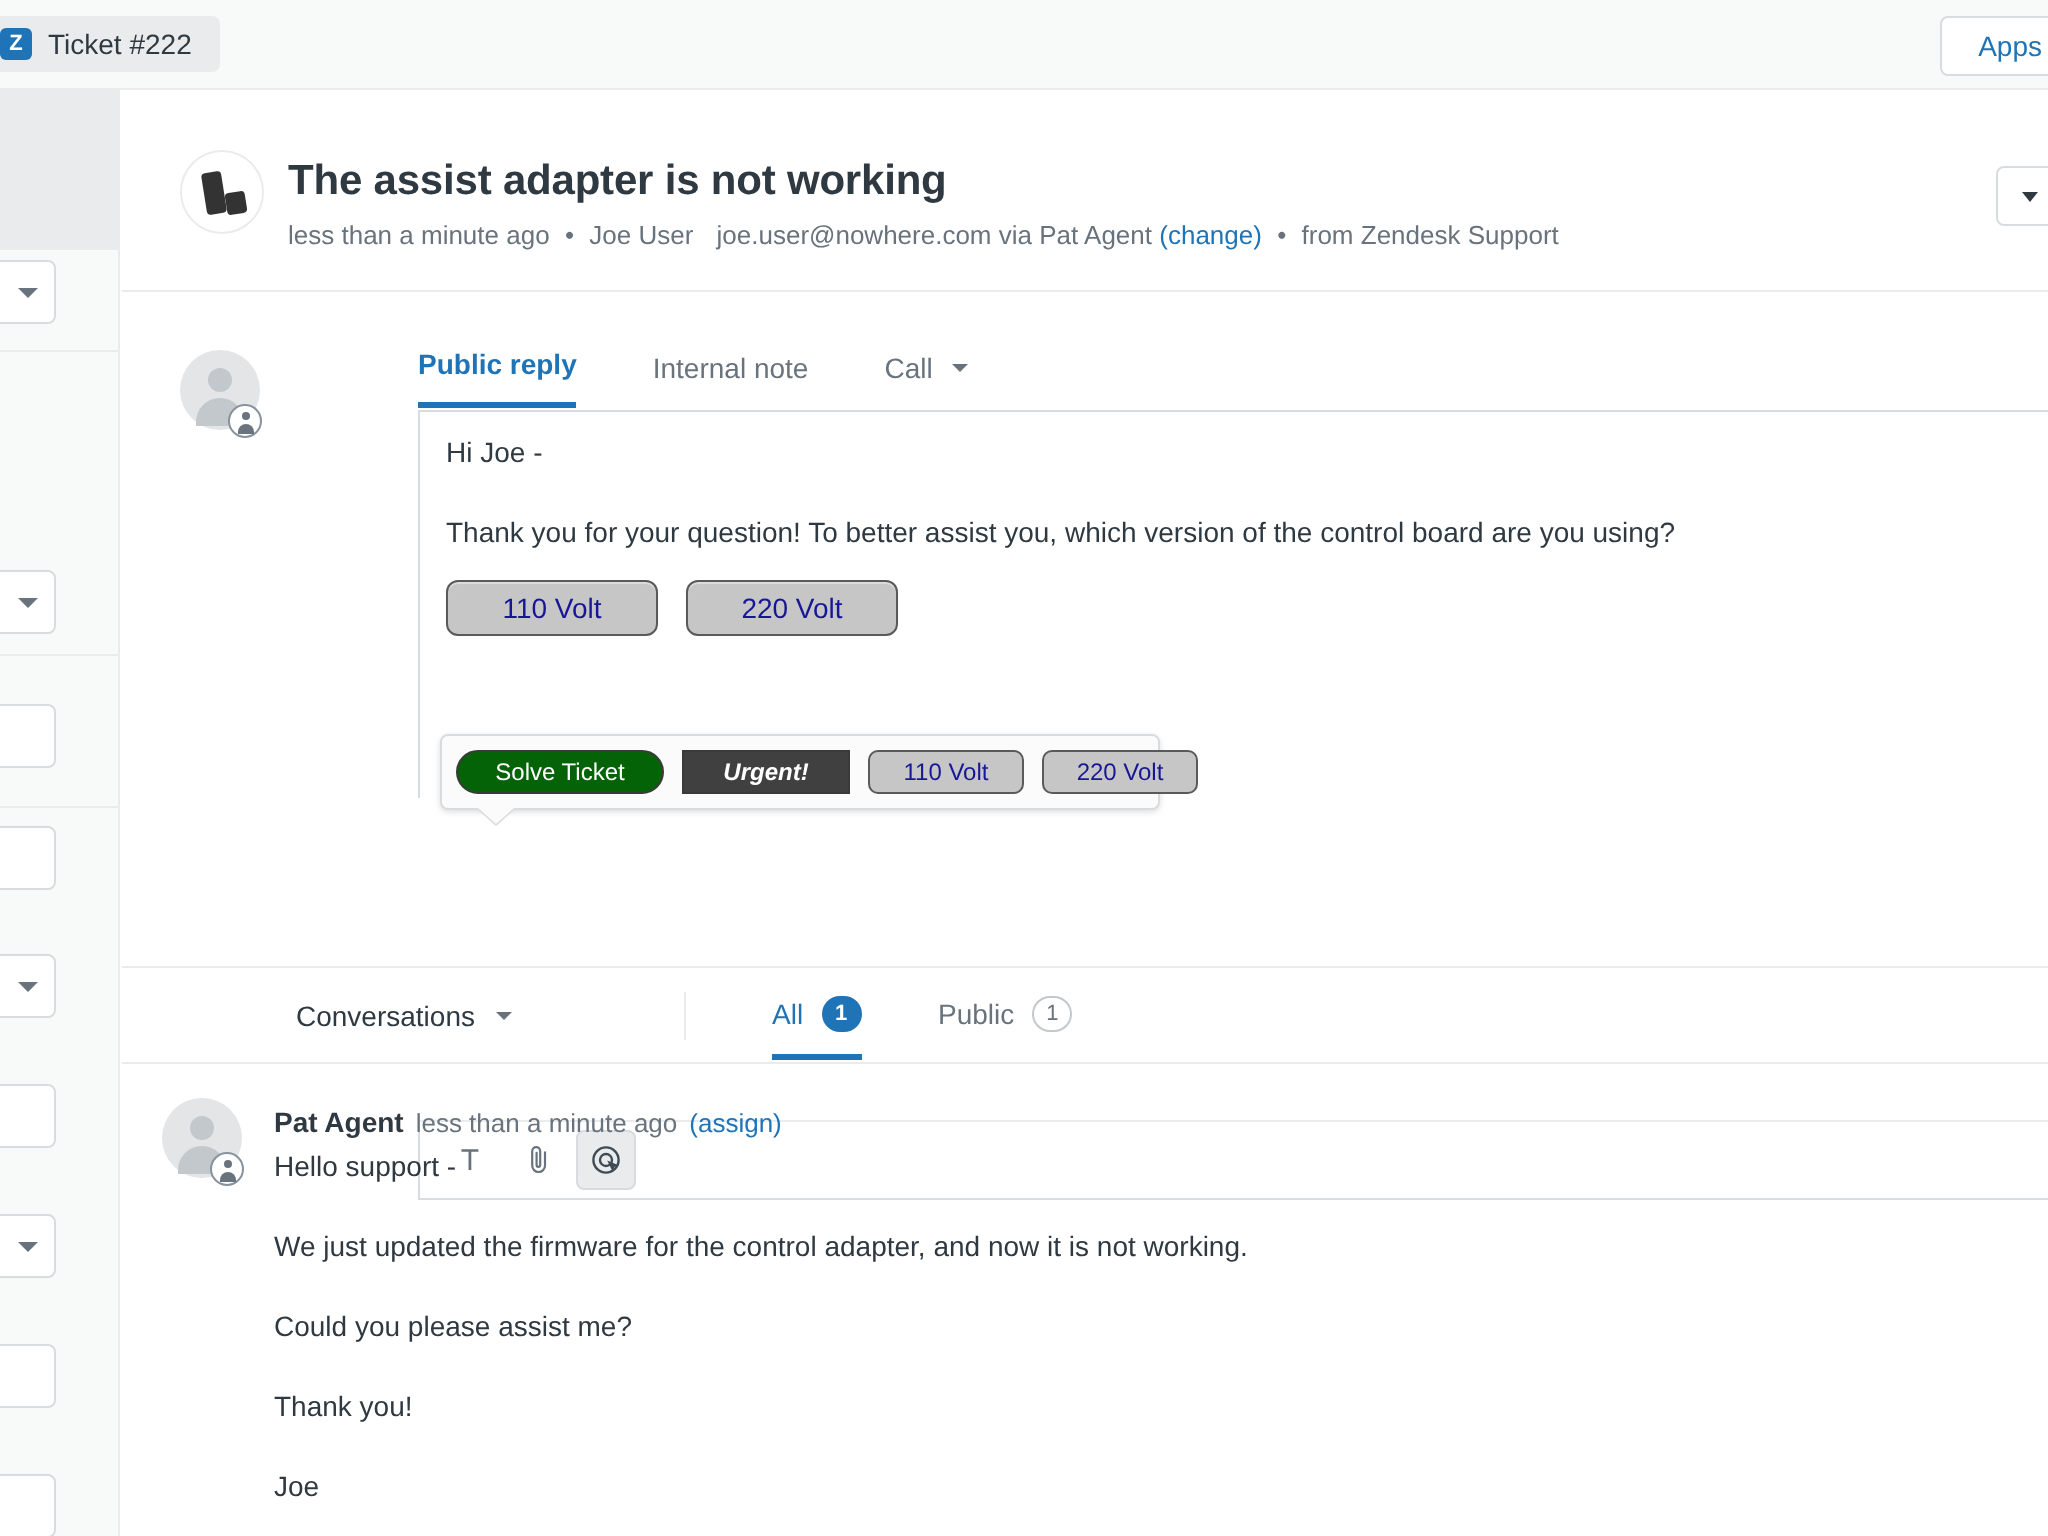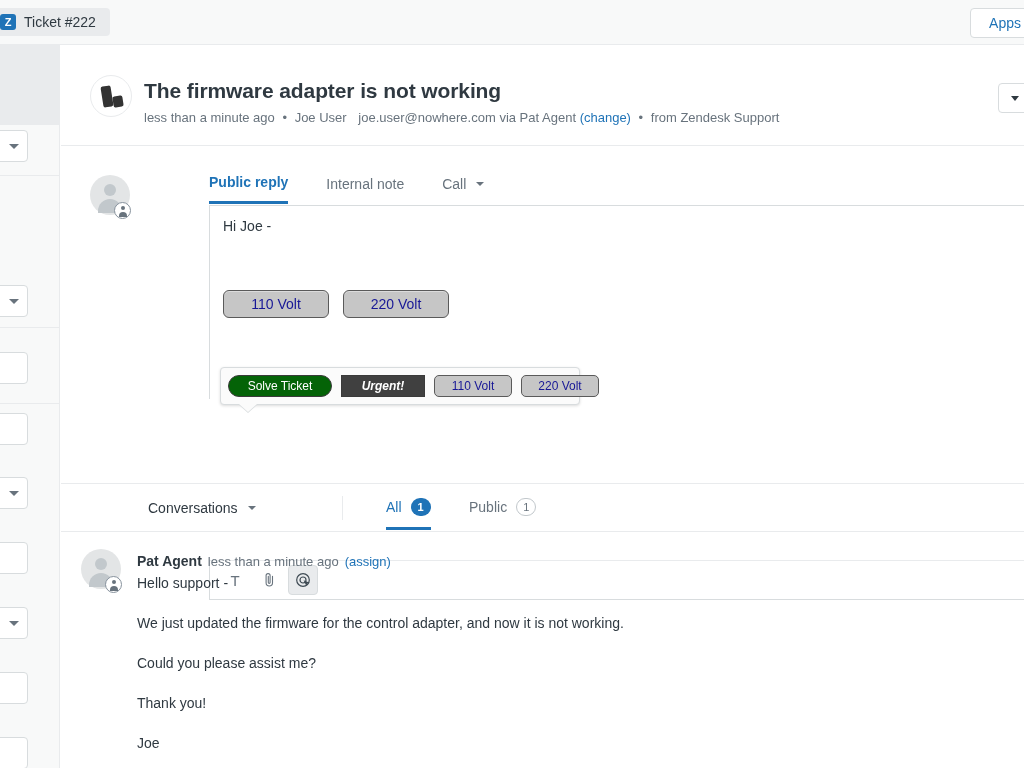--- a/index.html
+++ b/index.html
@@ -342,21 +342,21 @@
     <div class="side-field caret" style="top:562px"></div>
     <div class="side-field" style="top:627px"></div>
     <div class="side-field" style="top:692px"></div>
   </div>
 
   <div class="ticket-header">
     <div class="brand-avatar">
       <span class="blk1"></span>
         <span class="blk2"></span>
     </div>
-    <div class="ticket-title">The firmware adapter is not working</div>
+    <div class="ticket-title">The assist adapter is not working</div>
     <div class="ticket-meta">
       <span>less than a minute ago</span>
       <span class="sep">•</span>
       <span>Joe User</span>
       <span class="email">joe.user@nowhere.com</span>
       <span> </span>
       <span>via Pat Agent</span>
       <span> </span>
       <span class="link">(change)</span>
       <span class="sep">•</span>
@@ -385,20 +385,21 @@
         <span>Internal note</span>
       </div>
       <div class="ch-tab with-caret">
         <span>Call</span>
         <span class="caret-sm"></span>
       </div>
     </div>
 
     <div class="editor">
       <div class="ed-line" style="top:12px">Hi Joe -</div>
+      <div class="ed-line" style="top:52px">Thank you for your question!  To better assist you, which version of the control board are you using?</div>
       <div class="volt-row">
         <div class="volt-btn">110 Volt</div>
         <div class="volt-btn">220 Volt</div>
       </div>
     </div>
 
     <div class="ed-toolbar">
       <div class="tb-icon">
         <span class="tglyph">T</span>
       </div>

